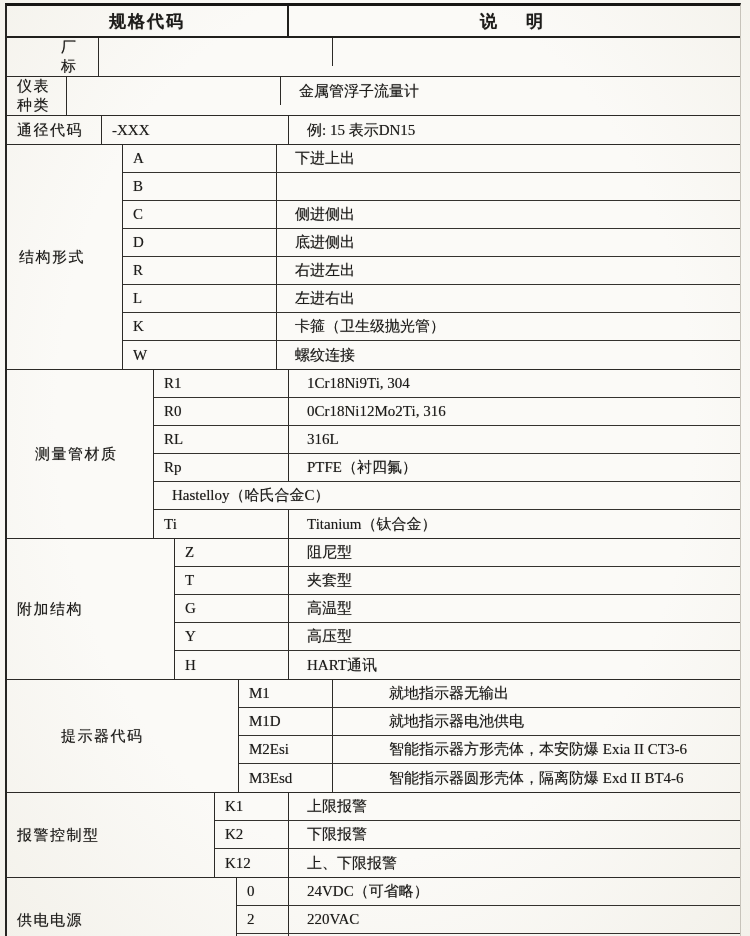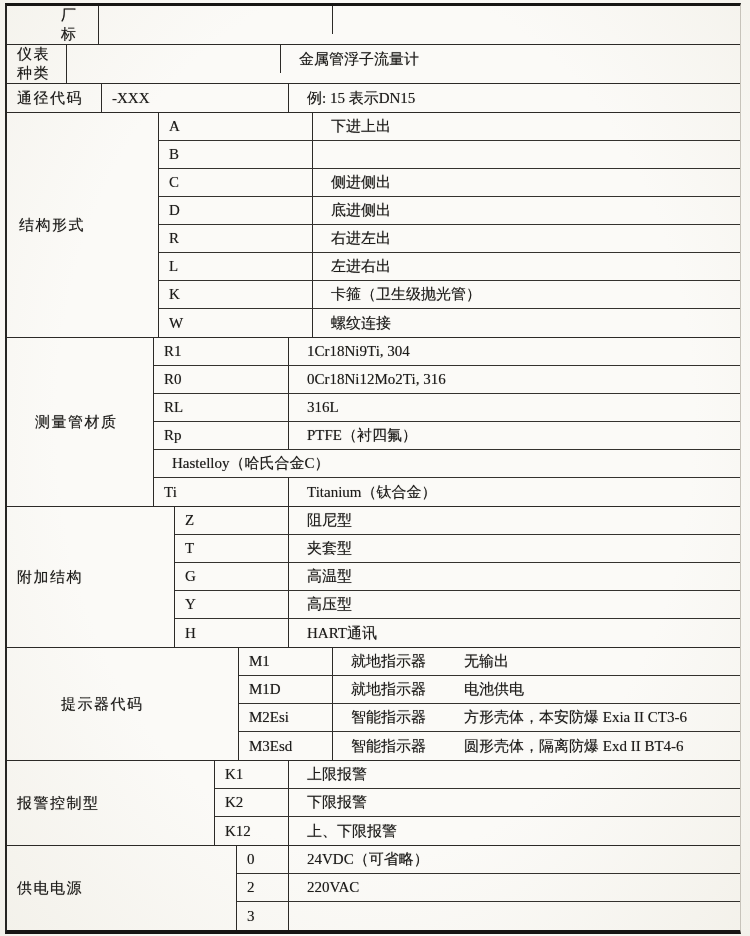--- a/index.html
+++ b/index.html
@@ -33,40 +33,44 @@
     font-size:17px;font-weight:bold;letter-spacing:6px;
   }
   .section{display:flex;border-bottom:1.5px solid #2c2a27;}
   .section:last-child{border-bottom:none;}
   .sec-label{
     display:flex;align-items:center;box-sizing:border-box;
     padding-left:10px;border-right:1.5px solid #2c2a27;
     font-size:15px;letter-spacing:1.5px;flex-shrink:0;
   }
   .rows{flex:1;display:flex;flex-direction:column;}
-  .row{display:flex;height:28px;box-sizing:border-box;}
+  .row{display:flex;height:28px;box-sizing:border-box;text-align:right;}
   .row:not(:last-child){border-bottom:1.5px solid #34322e;}
   .code-cell{
     box-sizing:border-box;padding-left:10px;flex-shrink:0;
     display:flex;align-items:center;
     border-right:1.5px solid #2c2a27;font-size:15px;
   }
   .desc-cell{
     flex:1;display:flex;align-items:center;
     padding-left:18px;font-size:15px;box-sizing:border-box;
     white-space:nowrap;overflow:hidden;
   }
   .d1{display:inline-block;min-width:113px;}
   .d2{display:inline-block;}
 </style>
 </head>
 <body>
 
 <div class="sheet">
   <div class="tbl">
+    <div class="hdr">
+      <div class="hdr-spec">规格代码</div>
+      <div class="hdr-desc">说　明</div>
+    </div>
     <div id="sections-root">
         <div class="section">
           <div class="sec-label" style="width: 48px; margin-left: 44px;">厂　标</div>
           <div class="rows">
             <div class="row">
               <div class="code-cell" style="width: 234px;"></div>
               <div class="desc-cell">
                 <span class="d2"></span>
               </div>
             </div>
@@ -88,21 +92,21 @@
           <div class="rows">
             <div class="row">
               <div class="code-cell" style="width: 187px;">-XXX</div>
               <div class="desc-cell">
                 <span class="d2">例: 15 表示DN15</span>
               </div>
             </div>
           </div>
         </div>
         <div class="section">
-          <div class="sec-label" style="width: 152px; padding-left: 12px;">结构形式</div>
+          <div class="sec-label" style="width: 116px; padding-left: 12px;">结构形式</div>
           <div class="rows">
             <div class="row">
               <div class="code-cell" style="width: 154px;">A</div>
               <div class="desc-cell">
                 <span class="d2">下进上出</span>
               </div>
             </div>
             <div class="row">
               <div class="code-cell" style="width: 154px;">B</div>
             </div>

